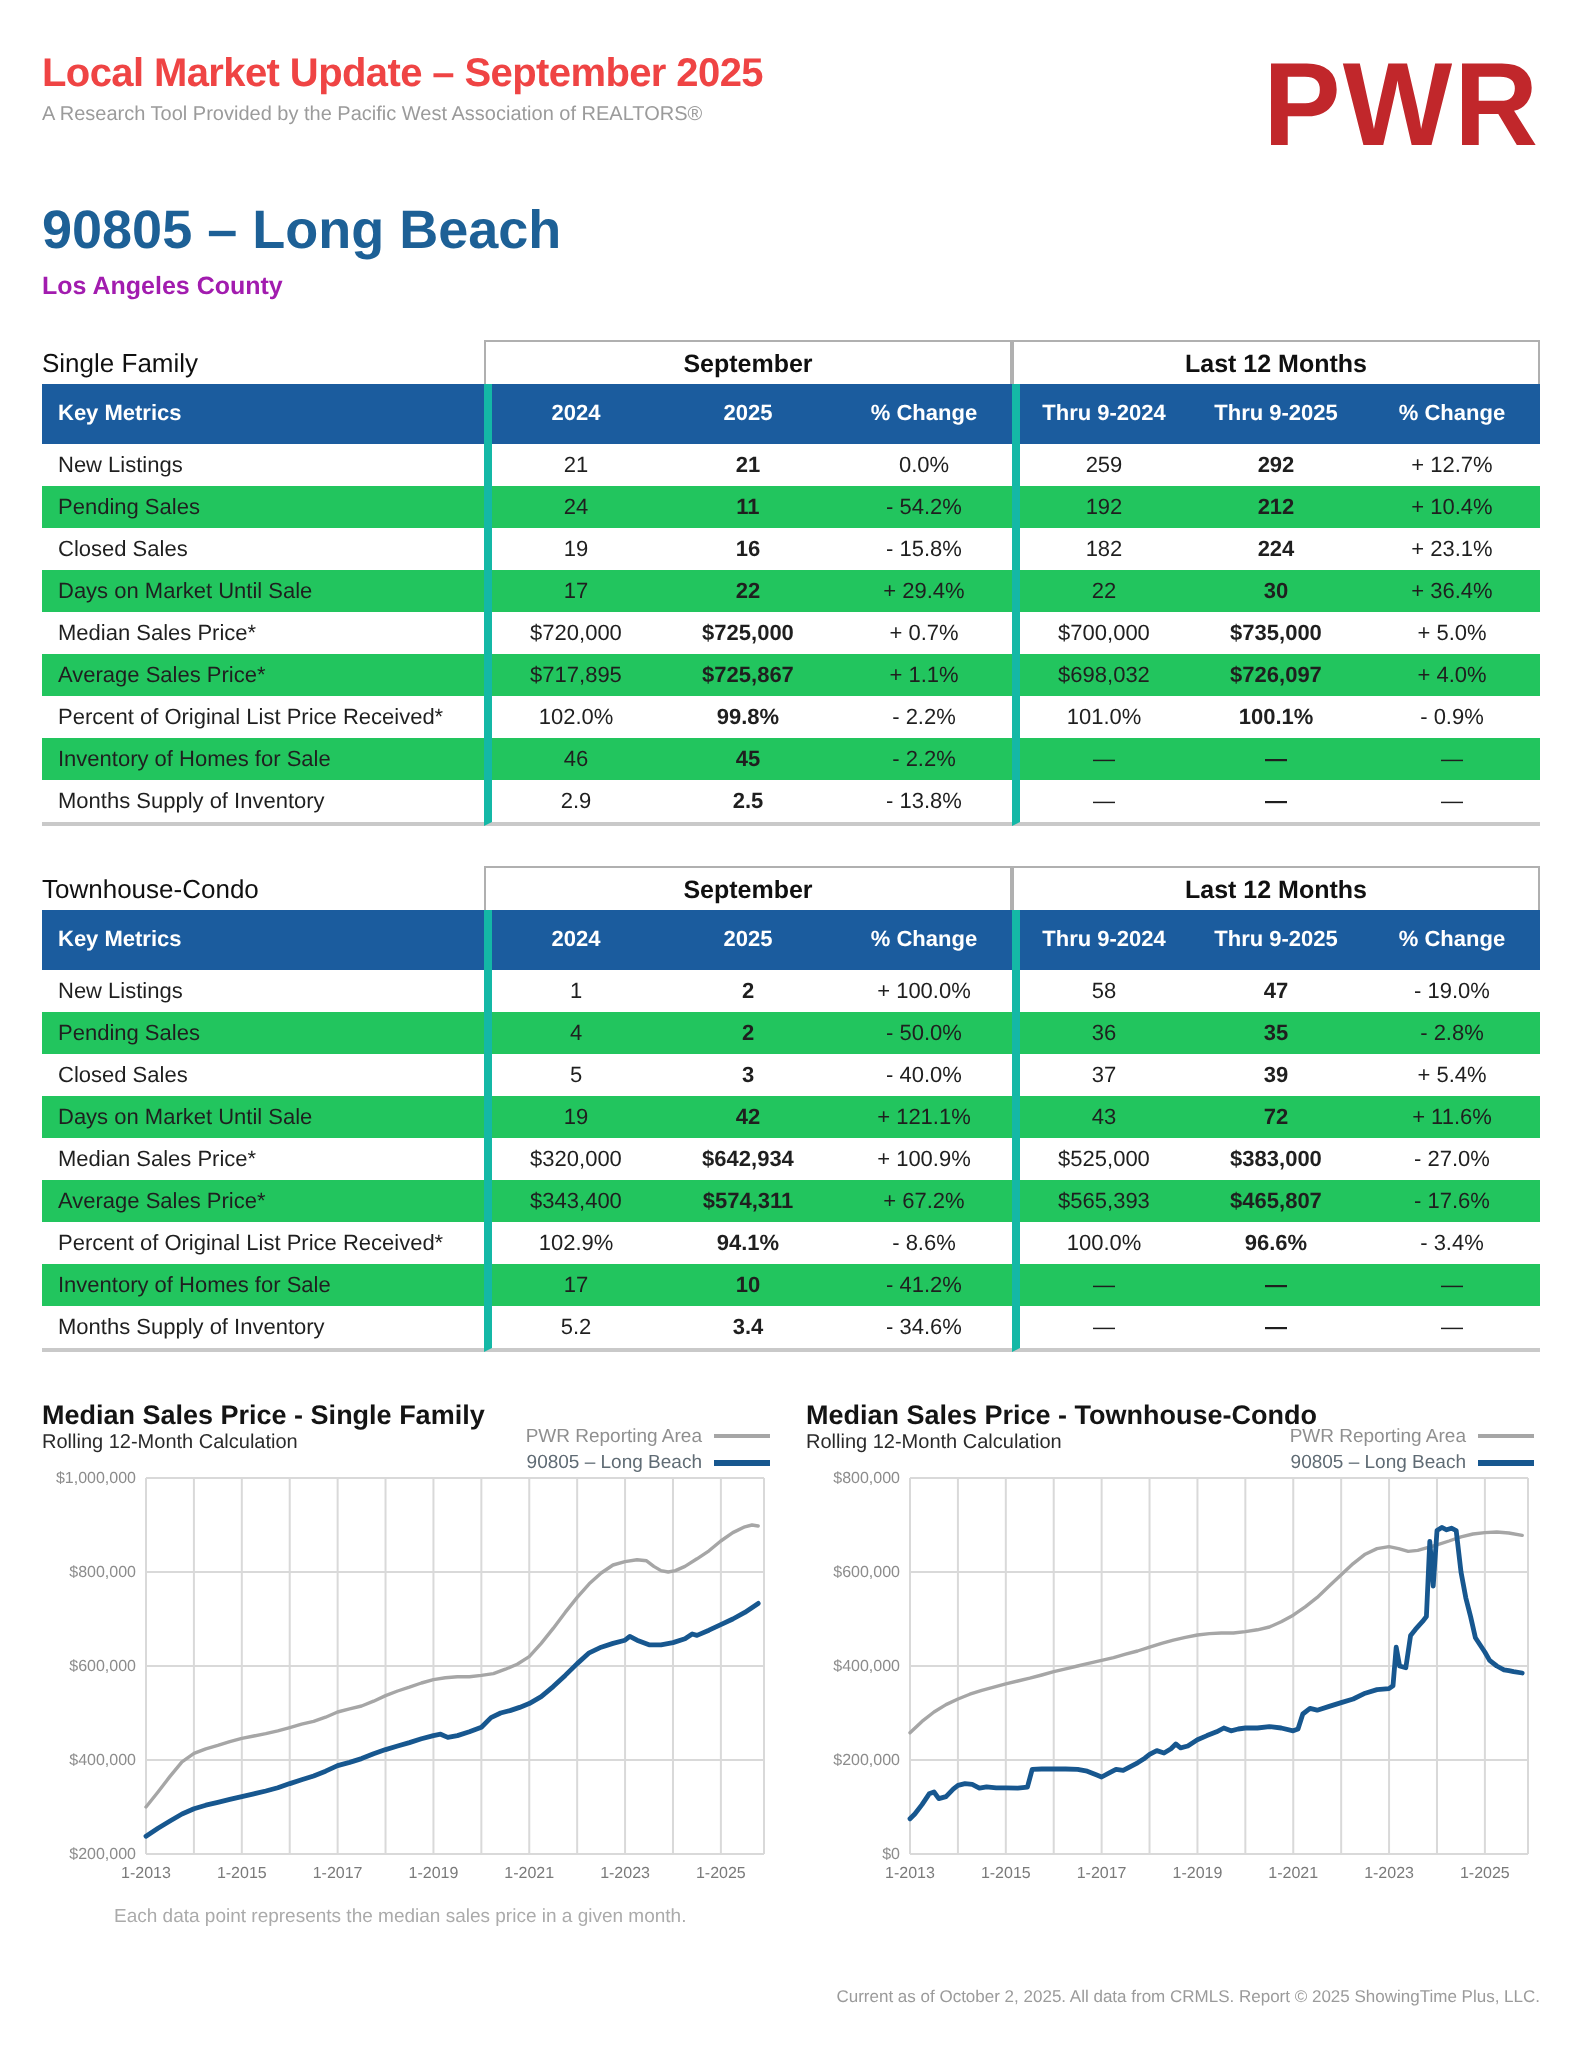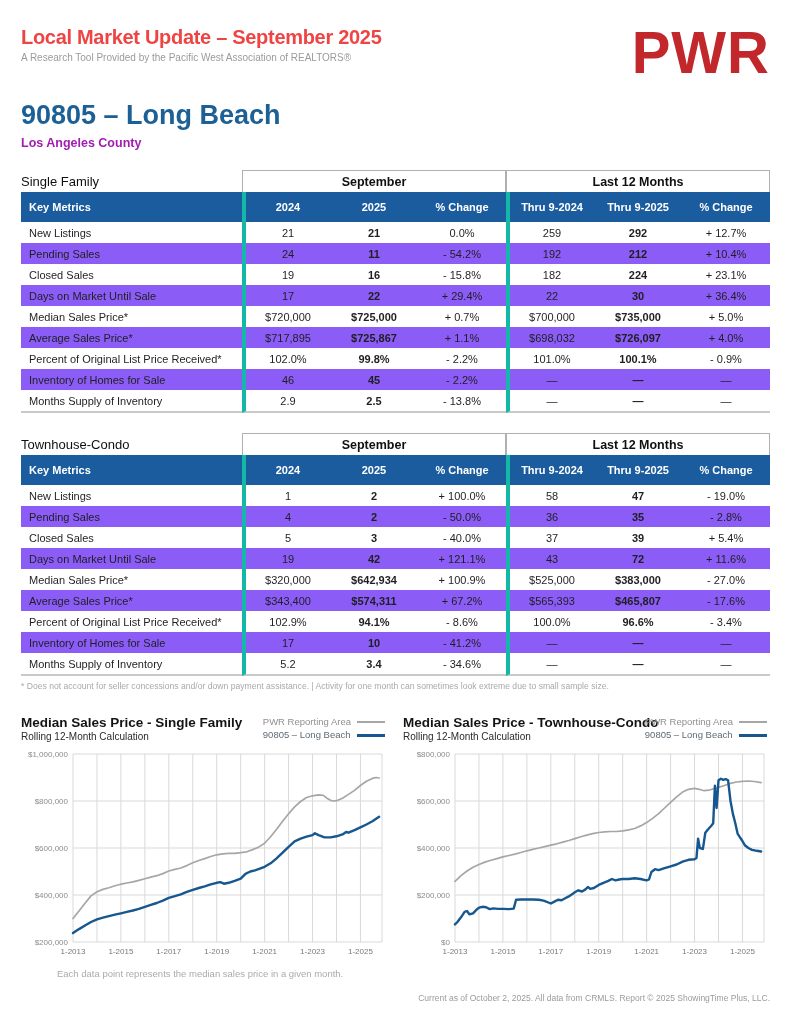--- a/index.html
+++ b/index.html
@@ -21,33 +21,33 @@
   .section-cell{font-size:13px;font-weight:bold;text-align:left;padding-left:2px;color:#101010;}
   .group-cell{padding-left:4px;}
   .group-box{border:1px solid #b0b0b0;border-bottom:none;height:22px;line-height:23px;text-align:center;font-weight:bold;font-size:12.5px;color:#101010;box-sizing:border-box;}
   .head-row th{background:#1b5c9e;color:#ffffff;font-weight:bold;height:30px;font-size:11px;text-align:center;}
   .head-row th.metric-head{text-align:left;padding-left:8px;}
   .mtable .sep{border-left:4px solid #14b8a6;}
   .mtable tbody td{text-align:center;}
   .mtable tbody td.metric-cell{text-align:left;padding-left:8px;}
   .mtable tbody tr.alt td{background:#ececec;}
   .mtable tbody tr td{background:#ffffff;}
-  .mtable tbody tr.alt td{background:#8b5cf6;}
+  .mtable tbody tr.alt td{background:#22c55e;}
   .mtable td.bold{font-weight:bold;}
   .mtable tbody tr:last-child td{border-bottom:2px solid #c9c9c9;}
   #table-single{margin-top:20px;}
   #table-condo{margin-top:20px;}
   .footnote{font-size:8.6px;color:#a9a9a9;margin-top:5px;}
 
   
   .charts-row{display:flex;gap:16px;margin-top:24px;}
   .chart-card{width:366px;position:relative;}
   .chart-title{font-size:13.5px;font-weight:bold;color:#141414;}
   .chart-sub{font-size:10px;color:#2a2a2a;margin-top:1px;}
-  .legend{position:absolute;top:0;right:2px;text-align:left;font-size:9.5px;line-height:13px;}
+  .legend{position:absolute;top:12px;right:2px;text-align:right;font-size:9.5px;line-height:13px;}
   .legend-row{white-space:nowrap;}
   .legend-label-pwr{color:#8f8f8f;}
   .legend-label-local{color:#5f6b74;}
   .legend-swatch{display:inline-block;width:28px;vertical-align:middle;margin-left:6px;}
   .swatch-pwr{height:2px;background:#a6a6a6;}
   .swatch-local{height:3.5px;background:#17578f;}
   .chart-svg{display:block;margin-top:4px;}
   .chart-caption{font-size:9.5px;color:#ababab;margin-top:10px;padding-left:36px;}
 
   .footer{position:absolute;top:993px;right:21px;font-size:8.5px;color:#9b9b9b;}
@@ -291,21 +291,20 @@
           <td class="sep">5.2</td>
           <td class="bold">3.4</td>
           <td>- 34.6%</td>
           <td class="sep">—</td>
           <td class="bold">—</td>
           <td>—</td>
         </tr>
       </tbody>
     </table>
 
-  <div class="footnote">* Does not account for seller concessions and/or down payment assistance. | Activity for one month can sometimes look extreme due to small sample size.</div>
 
   <div class="charts-row">
 
     <div class="chart-card">
       <div class="chart-title">Median Sales Price - Single Family</div>
       <div class="chart-sub">Rolling 12-Month Calculation</div>
       <div class="legend">
         <div class="legend-row"><span class="legend-label-pwr">PWR Reporting Area</span><span class="legend-swatch swatch-pwr"></span></div>
         <div class="legend-row"><span class="legend-label-local">90805 – Long Beach</span><span class="legend-swatch swatch-local"></span></div>
       </div>

